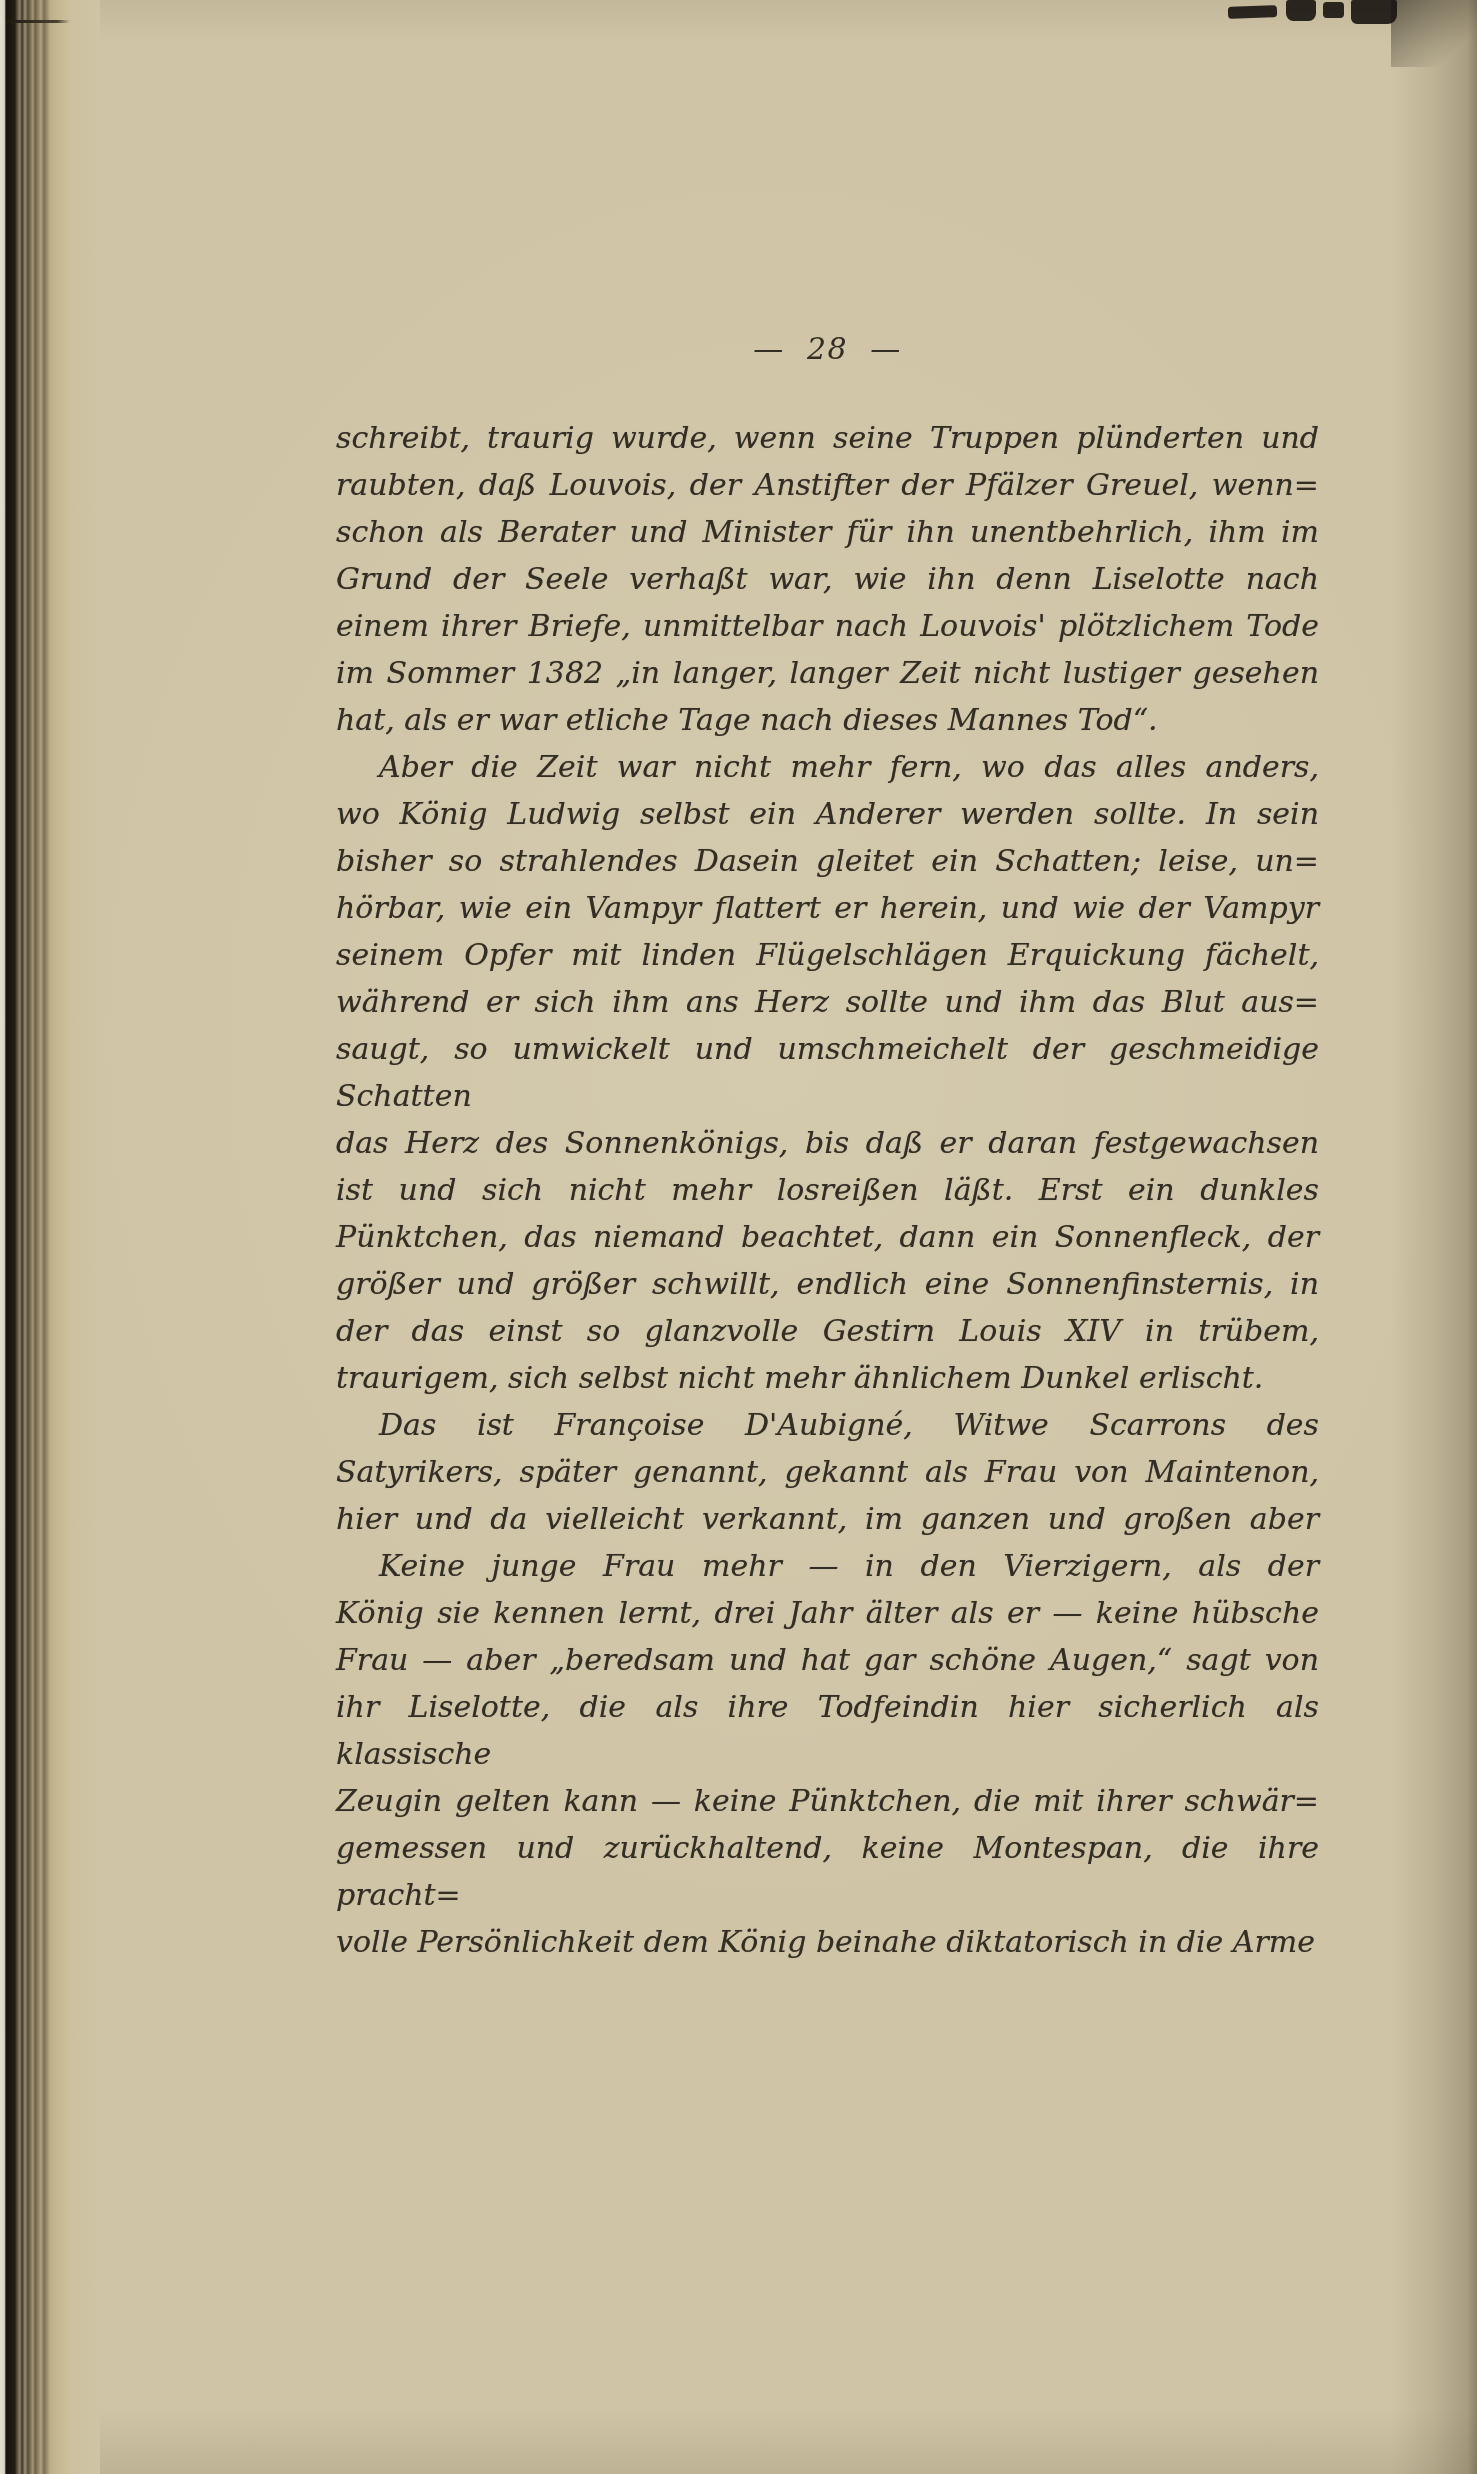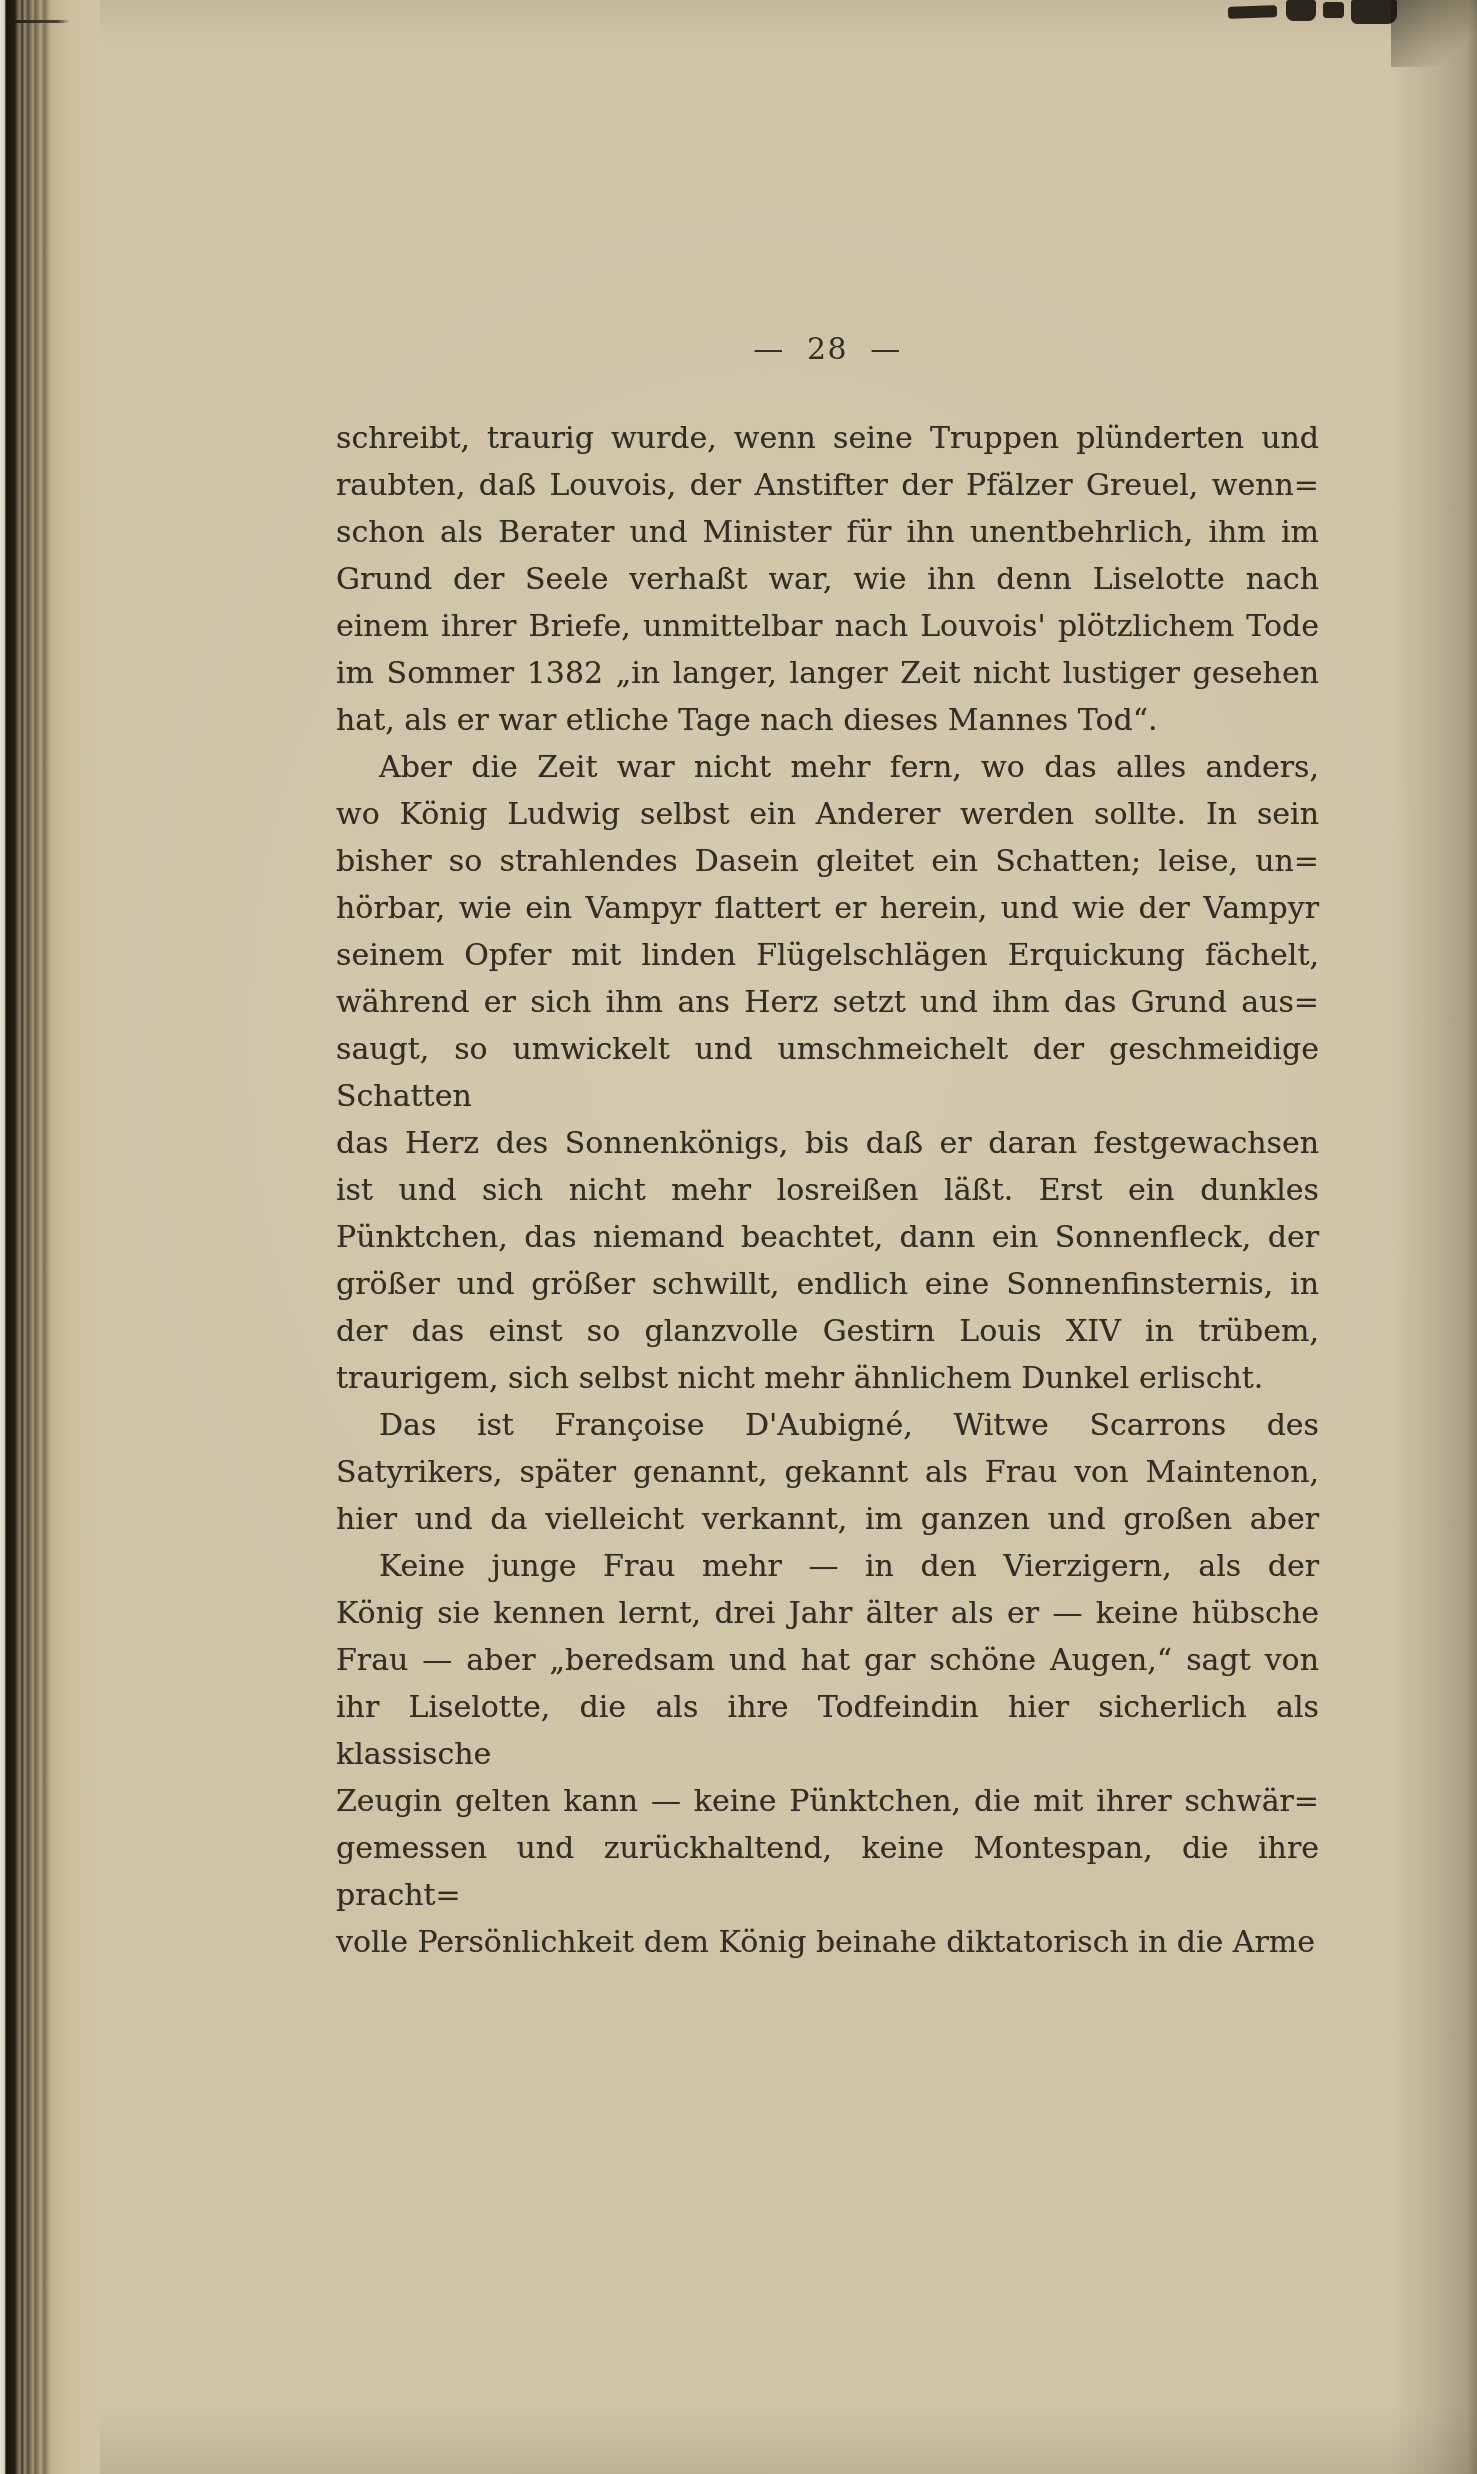--- a/index.html
+++ b/index.html
@@ -17,20 +17,21 @@
     font-family: "DejaVu Serif", "Liberation Serif", serif;
   }
 
   .scan {
     position: absolute;
     inset: 0;
     background:
       radial-gradient(ellipse 1035px 1330px at 52% 42%, rgba(255,255,240,0.10), rgba(0,0,0,0) 70%),
       linear-gradient(to bottom, rgba(90,78,52,0.10) 0px, rgba(0,0,0,0) 44px, rgba(0,0,0,0) 2409px, rgba(80,70,45,0.14) 2475px),
       var(--paper);
+    font-style: italic;
   }
 
   
   .left-edge {
     position: absolute;
     left: 0; top: 0; bottom: 0;
     width: 100px;
     background:
       linear-gradient(to right,
         #e6e1d3 0px, #d9d3c2 4.4px,
@@ -137,21 +138,21 @@
       <div class="line">schon als Berater und Minister für ihn unentbehrlich, ihm im</div>
       <div class="line">Grund der Seele verhaßt war, wie ihn denn Liselotte nach</div>
       <div class="line">einem ihrer Briefe, unmittelbar nach Louvois' plötzlichem Tode</div>
       <div class="line">im Sommer 1382 „in langer, langer Zeit nicht lustiger gesehen</div>
       <div class="line last">hat, als er war etliche Tage nach dieses Mannes Tod“.</div>
       <div class="line indent">Aber die Zeit war nicht mehr fern, wo das alles anders,</div>
       <div class="line">wo König Ludwig selbst ein Anderer werden sollte. In sein</div>
       <div class="line">bisher so strahlendes Dasein gleitet ein Schatten; leise, un=</div>
       <div class="line">hörbar, wie ein Vampyr flattert er herein, und wie der Vampyr</div>
       <div class="line">seinem Opfer mit linden Flügelschlägen Erquickung fächelt,</div>
-      <div class="line">während er sich ihm ans Herz setzt und ihm das Grund aus=</div>
+      <div class="line">während er sich ihm ans Herz sollte und ihm das Blut aus=</div>
       <div class="line">saugt, so umwickelt und umschmeichelt der geschmeidige Schatten</div>
       <div class="line">das Herz des Sonnenkönigs, bis daß er daran festgewachsen</div>
       <div class="line">ist und sich nicht mehr losreißen läßt. Erst ein dunkles</div>
       <div class="line">Pünktchen, das niemand beachtet, dann ein Sonnenfleck, der</div>
       <div class="line">größer und größer schwillt, endlich eine Sonnenfinsternis, in</div>
       <div class="line">der das einst so glanzvolle Gestirn Louis XIV in trübem,</div>
       <div class="line last">traurigem, sich selbst nicht mehr ähnlichem Dunkel erlischt.</div>
       <div class="line indent">Das ist Françoise D'Aubigné, Witwe Scarrons des</div>
       <div class="line">Satyrikers, später genannt, gekannt als Frau von Maintenon,</div>
       <div class="line">hier und da vielleicht verkannt, im ganzen und großen aber</div>

